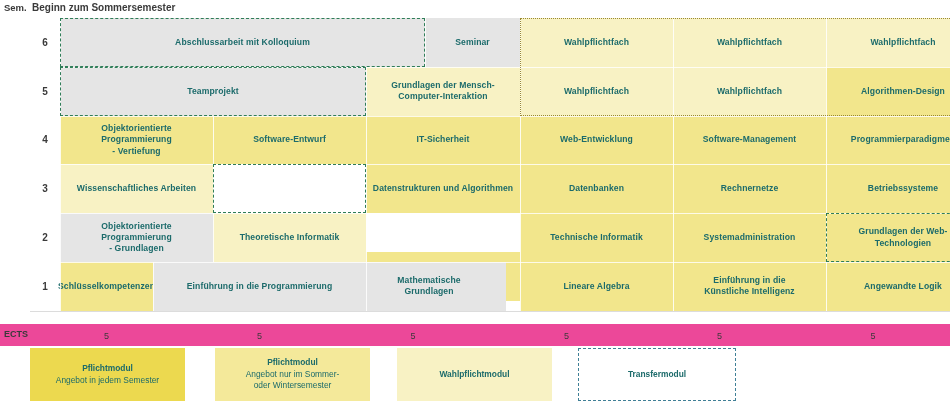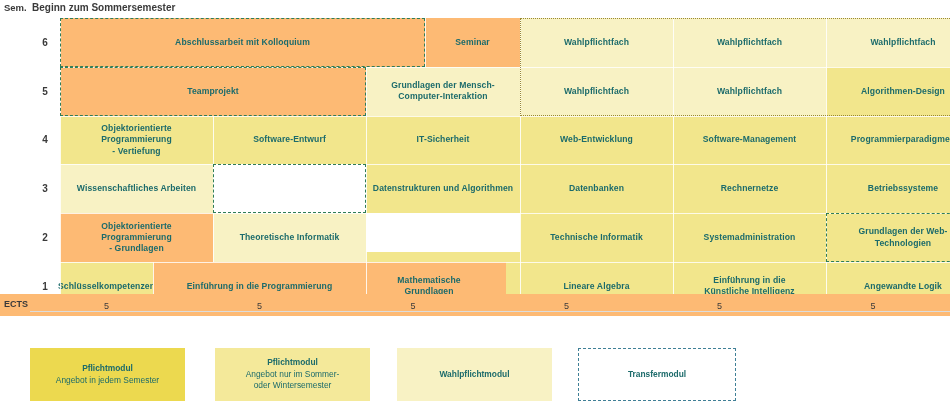--- a/index.html
+++ b/index.html
@@ -37,21 +37,21 @@
   .cell {
     position: absolute; top: 0; height: 48.8px;
     display: flex; align-items: center; justify-content: center;
     text-align: center;
     font-size: 8.6px; font-weight: bold; color: #1c6b6b;
     line-height: 1.32;
     padding: 2px 5px;
     letter-spacing: 0.1px;
   }
   .cell span { display: block; }
-  .t-dark  { background: #fdba74; }
+  .t-dark  { background: #e5e5e5; }
   .t-mid   { background: #f2e68c; }
   .t-light { background: #f8f2c4; }
 
   
   .vsep {
     position: absolute; top: 0; width: 1px; height: 48.8px;
     background: #ffffff; opacity: .85;
   }
   .hsep {
     position: absolute; left: 30px; width: 890px; height: 1px;
@@ -67,23 +67,23 @@
 
   
   .wpregion {
     position: absolute;
     border: 1.3px dotted #9a8a32;
     pointer-events: none;
   }
 
   
   .ects-row {
-    position: absolute; left: 0; top: 294px;
+    position: absolute; left: 0; top: 324px;
     width: 950px; height: 22px;
-    background: #fdba74;
+    background: #ec4899;
   }
   .ects-label {
     position: absolute; left: 4px; top: 5px;
     font-size: 9px; font-weight: bold; color: #3a3a3a;
   }
   .ects-val {
     position: absolute; top: 5px; height: 13px;
     display: flex; align-items: center; justify-content: center;
     font-size: 9px; color: #3a3a3a;
   }

